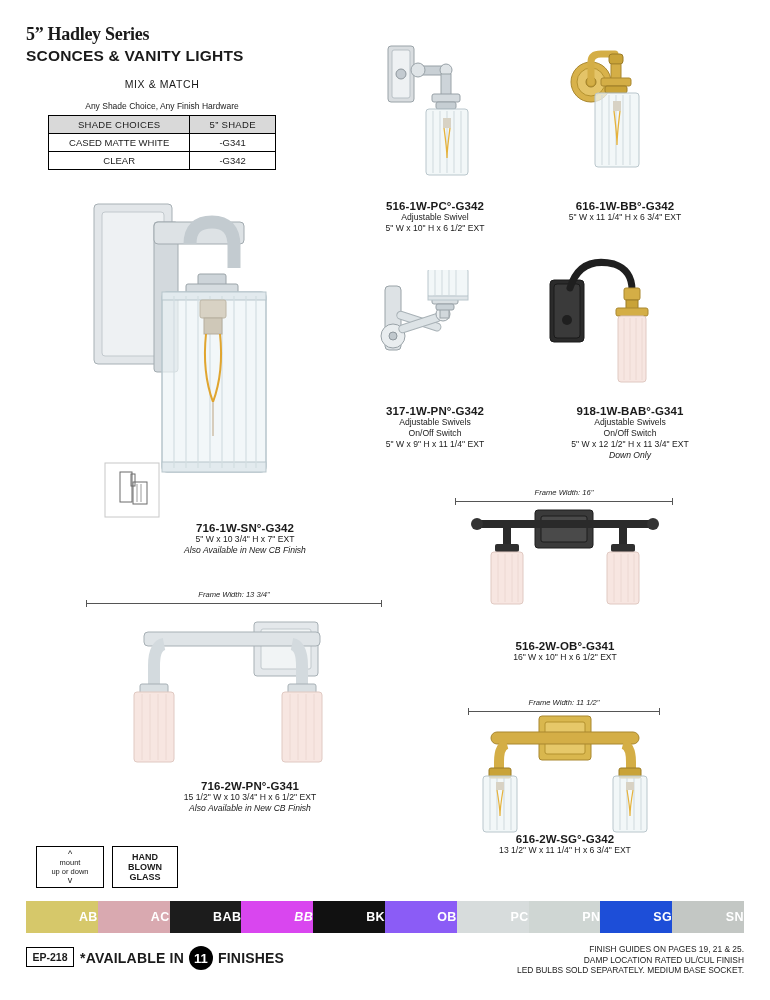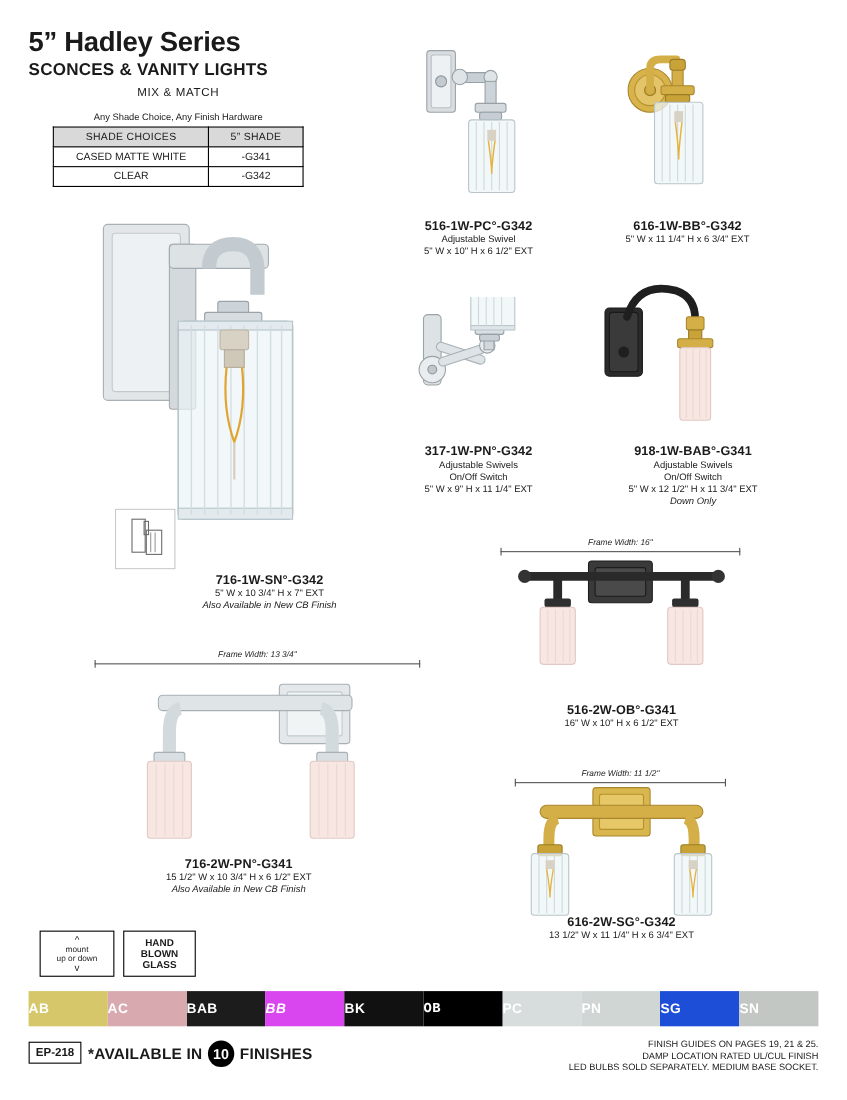--- a/index.html
+++ b/index.html
@@ -9,22 +9,22 @@
     background: #ffffff;
     font-family: "Liberation Sans", sans-serif;
     color: #1a1a1a;
     position: relative;
     overflow: hidden;
   }
 
   
   .hdr { position:absolute; left:26px; top:24px; }
   .hdr h1 {
-    margin:0; font-size:25px; font-weight:bold; letter-spacing:-0.3px;
-    font-family: Liberation Sans, sans-serif;
+    margin:0; font-size:18px; font-weight:bold; letter-spacing:-0.3px;
+    font-family: Liberation Serif, serif;
   }
   .hdr h2 {
     margin:2px 0 0 0; font-size:15.5px; font-weight:bold; letter-spacing:0.2px;
   }
 
   
   .mix { position:absolute; left:48px; top:78px; width:228px; text-align:center; }
   .mix .t1 { font-size:10.5px; letter-spacing:0.6px; }
   .mix .t2 { font-size:8.5px; margin-top:11px; }
   table.shade {
@@ -57,21 +57,21 @@
   .fw .bar:after {
     content:""; position:absolute; left:0; top:0; width:1px; height:7px; background:#555;
   }
   .fw .bar i {
     position:absolute; right:0; top:0; width:1px; height:7px; background:#555;
   }
 
   
   .finbar { position:absolute; left:26px; top:901px; width:718px; height:32px; display:flex; }
   .finbar div {
-    flex:1; display:flex; align-items:center; justify-content:flex-start;
+    flex:1; display:flex; align-items:center; justify-content:flex-end;
     font-size:12.5px; font-weight:bold; letter-spacing:0.4px;
   }
 
   
   .ep {
     position:absolute; left:26px; top:947px; width:48px; height:20px;
     border:1.5px solid #000; display:flex; align-items:center; justify-content:center;
     font-size:10.5px; font-weight:bold;
   }
   .avail {
@@ -366,21 +366,21 @@
         <line x1="64" y1="90" x2="64" y2="156"></line>
       <line x1="72" y1="90" x2="72" y2="156"></line>
         <line x1="80" y1="90" x2="80" y2="156"></line>
       <line x1="204" y1="90" x2="204" y2="156"></line>
         <line x1="212" y1="90" x2="212" y2="156"></line>
       <line x1="220" y1="90" x2="220" y2="156"></line>
         <line x1="228" y1="90" x2="228" y2="156"></line>
     </g>
   </svg>
 </div>
-<div class="cap" style="left:104px; top:780px; width:226px;">
+<div class="cap" style="left:137px; top:780px; width:226px;">
   <div class="sku">716-2W-PN°-G341</div>
   <div class="ln">15 1/2" W x 10 3/4" H x 6 1/2" EXT</div>
   <div class="it">Also Available in New CB Finish</div>
 </div>
 
 <div class="fw" style="left:468px; top:698px; width:192px;">
   <div class="lbl">Frame Width: 11 1/2"</div>
   <div class="bar">
       <i></i>
     </div>
@@ -438,40 +438,40 @@
     </div>
   <div style="background: rgb(28, 28, 28); color: rgb(255, 255, 255);">
       <span>BAB</span>
     </div>
   <div style="background: #d946ef; color: rgb(255, 255, 255); font-style: italic;">
       <span>BB</span>
     </div>
   <div style="background: rgb(17, 17, 17); color: rgb(255, 255, 255);">
       <span>BK</span>
     </div>
-  <div style="background: #000000; color: rgb(255, 255, 255); font-family: Liberation Mono, monospace;">
+  <div style="background: #8b5cf6; color: rgb(255, 255, 255);">
       <span>OB</span>
     </div>
   <div style="background: rgb(215, 220, 220); color: rgb(255, 255, 255);">
       <span>PC</span>
     </div>
   <div style="background: rgb(207, 214, 211); color: rgb(255, 255, 255);">
       <span>PN</span>
     </div>
   <div style="background: #1d4ed8; color: rgb(255, 255, 255);">
       <span>SG</span>
     </div>
   <div style="background: rgb(195, 199, 196); color: rgb(255, 255, 255);">
       <span>SN</span>
     </div>
 </div>
 
 <div class="ep">EP-218</div>
 <div class="avail">
   <span>*AVAILABLE IN</span>
-  <span class="circ10">10</span>
+  <span class="circ10">11</span>
   <span>FINISHES</span>
 </div>
 <div class="foot-r">
   <div>FINISH GUIDES ON PAGES 19, 21 &amp; 25.</div>
   <div>DAMP LOCATION RATED UL/CUL FINISH</div>
   <div>LED BULBS SOLD SEPARATELY. MEDIUM BASE SOCKET.</div>
 </div>
 
 </body></html>

